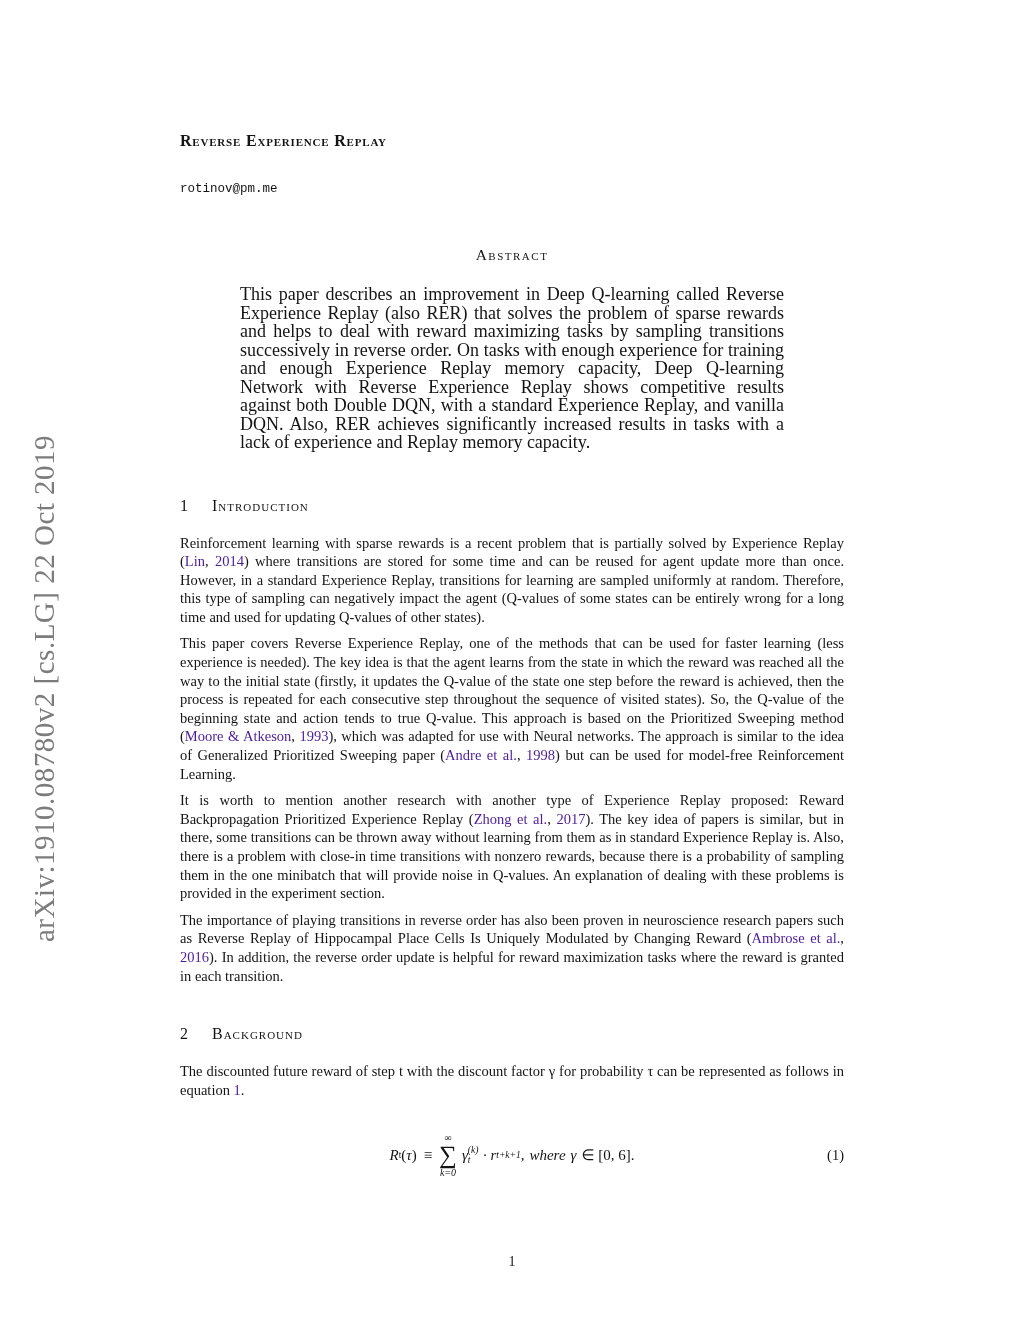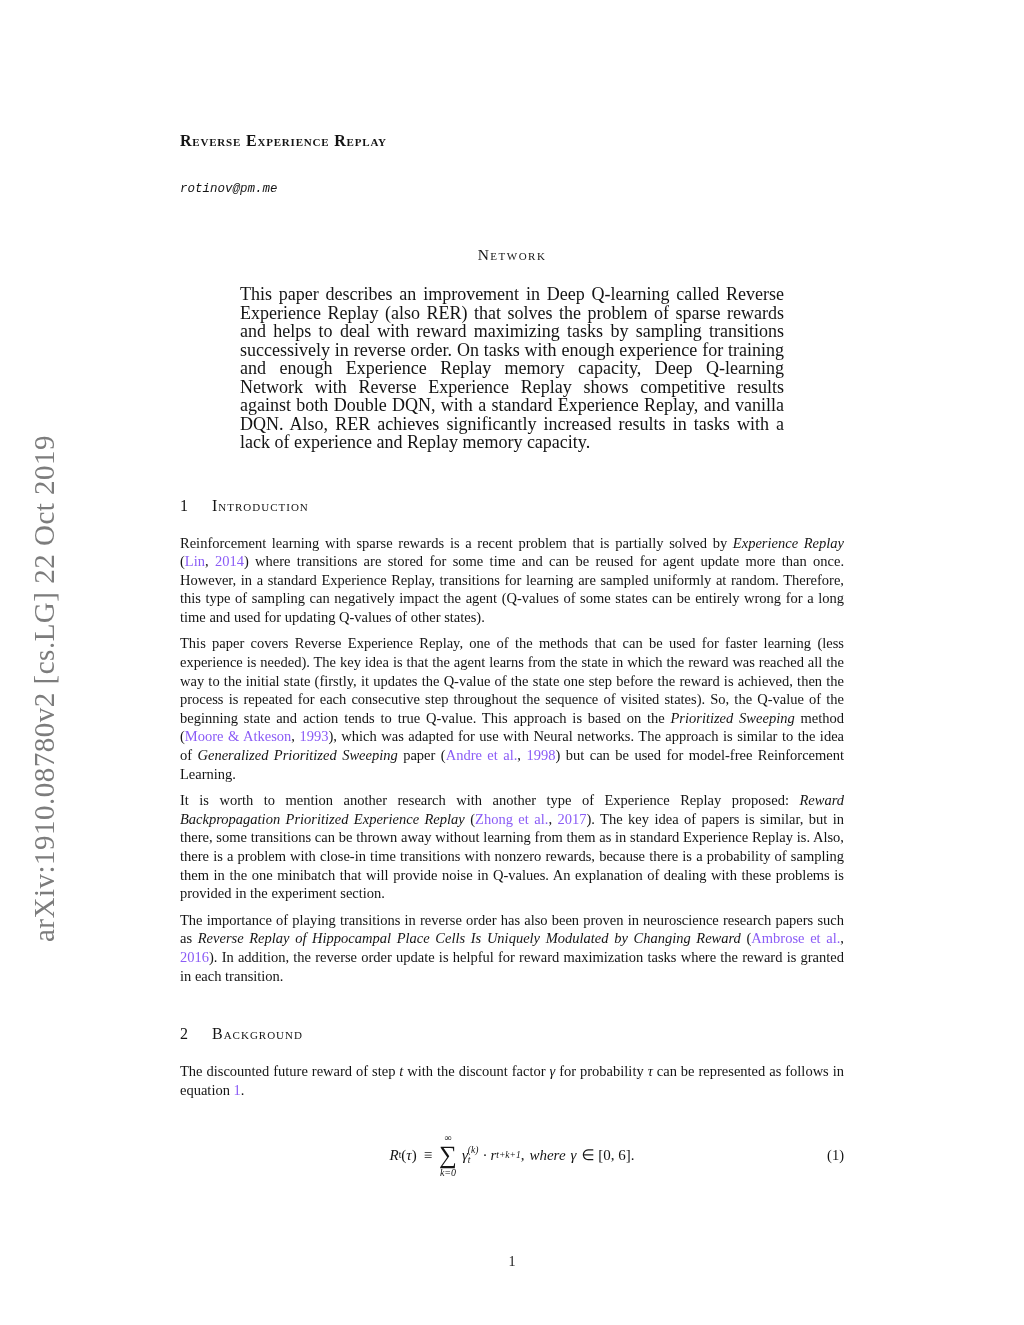--- a/index.html
+++ b/index.html
@@ -38,21 +38,20 @@
     font-variant:small-caps;
     letter-spacing:0.8px;
   }
 
   .author-block { margin-top:30px; font-size:15px; line-height:19px; }
   .author-name { font-weight:bold; }
   .author-email {
     font-family:"Liberation Mono", monospace;
     font-size:12.5px;
     margin-top:5px;
-    font-style:italic;
   }
 
   .abstract-heading {
     margin-top:47px;
     text-align:center;
     font-size:15.5px;
     font-variant:small-caps;
     letter-spacing:1.5px;
   }
   .abstract-body {
@@ -73,22 +72,22 @@
   .sec-label { font-variant:small-caps; letter-spacing:1px; }
 
   p.para {
     margin:8px 0 0 0;
     font-size:14.5px;
     line-height:18.6px;
     text-align:justify;
   }
   p.para.lead { margin-top:19px; }
 
-  .seg-i, .seg-math { font-style:italic; }
-  .seg-link { color:#8b5cf6; }
+  .seg-i, .seg-math { }
+  .seg-link { color:#4c1d95; }
 
   
   .eq-wrap {
     position:relative;
     margin-top:30px;
     height:52px;
   }
   .eq-body {
     position:absolute;
     left:0; right:0; top:0; bottom:0;
@@ -144,21 +143,21 @@
 <div class="watermark">arXiv:1910.08780v2  [cs.LG]  22 Oct 2019</div>
 
 <div class="content">
 
   <h1 class="paper-title">Reverse Experience Replay</h1>
 
   <div class="author-block">
     <div class="author-email">rotinov@pm.me</div>
   </div>
 
-  <div class="abstract-heading">Network</div>
+  <div class="abstract-heading">Abstract</div>
   <div class="abstract-body">This paper describes an improvement in Deep Q-learning called Reverse Experience Replay (also RER) that solves the problem of sparse rewards and helps to deal with reward maximizing tasks by sampling transitions successively in reverse order. On tasks with enough experience for training and enough Experience Replay memory capacity, Deep Q-learning Network with Reverse Experience Replay shows competitive results against both Double DQN, with a standard Experience Replay, and vanilla DQN. Also, RER achieves significantly increased results in tasks with a lack of experience and Replay memory capacity.</div>
 
   <div class="sec-heading first">
     <span class="sec-num">1</span>
     <span class="sec-label">Introduction</span>
   </div>
 
   <p class="para lead"><span>Reinforcement learning with sparse rewards is a recent problem that is partially solved by </span><span class="seg-i">Experience Replay</span><span> (</span><span class="seg-link">Lin</span><span>, </span><span class="seg-link">2014</span><span>) where transitions are stored for some time and can be reused for agent update more than once. However, in a standard Experience Replay, transitions for learning are sampled uniformly at random. Therefore, this type of sampling can negatively impact the agent (Q-values of some states can be entirely wrong for a long time and used for updating Q-values of other states).</span></p>
   <p class="para"><span>This paper covers Reverse Experience Replay, one of the methods that can be used for faster learning (less experience is needed). The key idea is that the agent learns from the state in which the reward was reached all the way to the initial state (firstly, it updates the Q-value of the state one step before the reward is achieved, then the process is repeated for each consecutive step throughout the sequence of visited states). So, the Q-value of the beginning state and action tends to true Q-value. This approach is based on the </span><span class="seg-i">Prioritized Sweeping</span><span> method (</span><span class="seg-link">Moore &amp; Atkeson</span><span>, </span><span class="seg-link">1993</span><span>), which was adapted for use with Neural networks. The approach is similar to the idea of </span><span class="seg-i">Generalized Prioritized Sweeping</span><span> paper (</span><span class="seg-link">Andre et al.</span><span>, </span><span class="seg-link">1998</span><span>) but can be used for model-free Reinforcement Learning.</span></p>
   <p class="para"><span>It is worth to mention another research with another type of Experience Replay proposed: </span><span class="seg-i">Reward Backpropagation Prioritized Experience Replay</span><span> (</span><span class="seg-link">Zhong et al.</span><span>, </span><span class="seg-link">2017</span><span>). The key idea of papers is similar, but in there, some transitions can be thrown away without learning from them as in standard Experience Replay is. Also, there is a problem with close-in time transitions with nonzero rewards, because there is a probability of sampling them in the one minibatch that will provide noise in Q-values. An explanation of dealing with these problems is provided in the experiment section.</span></p>

